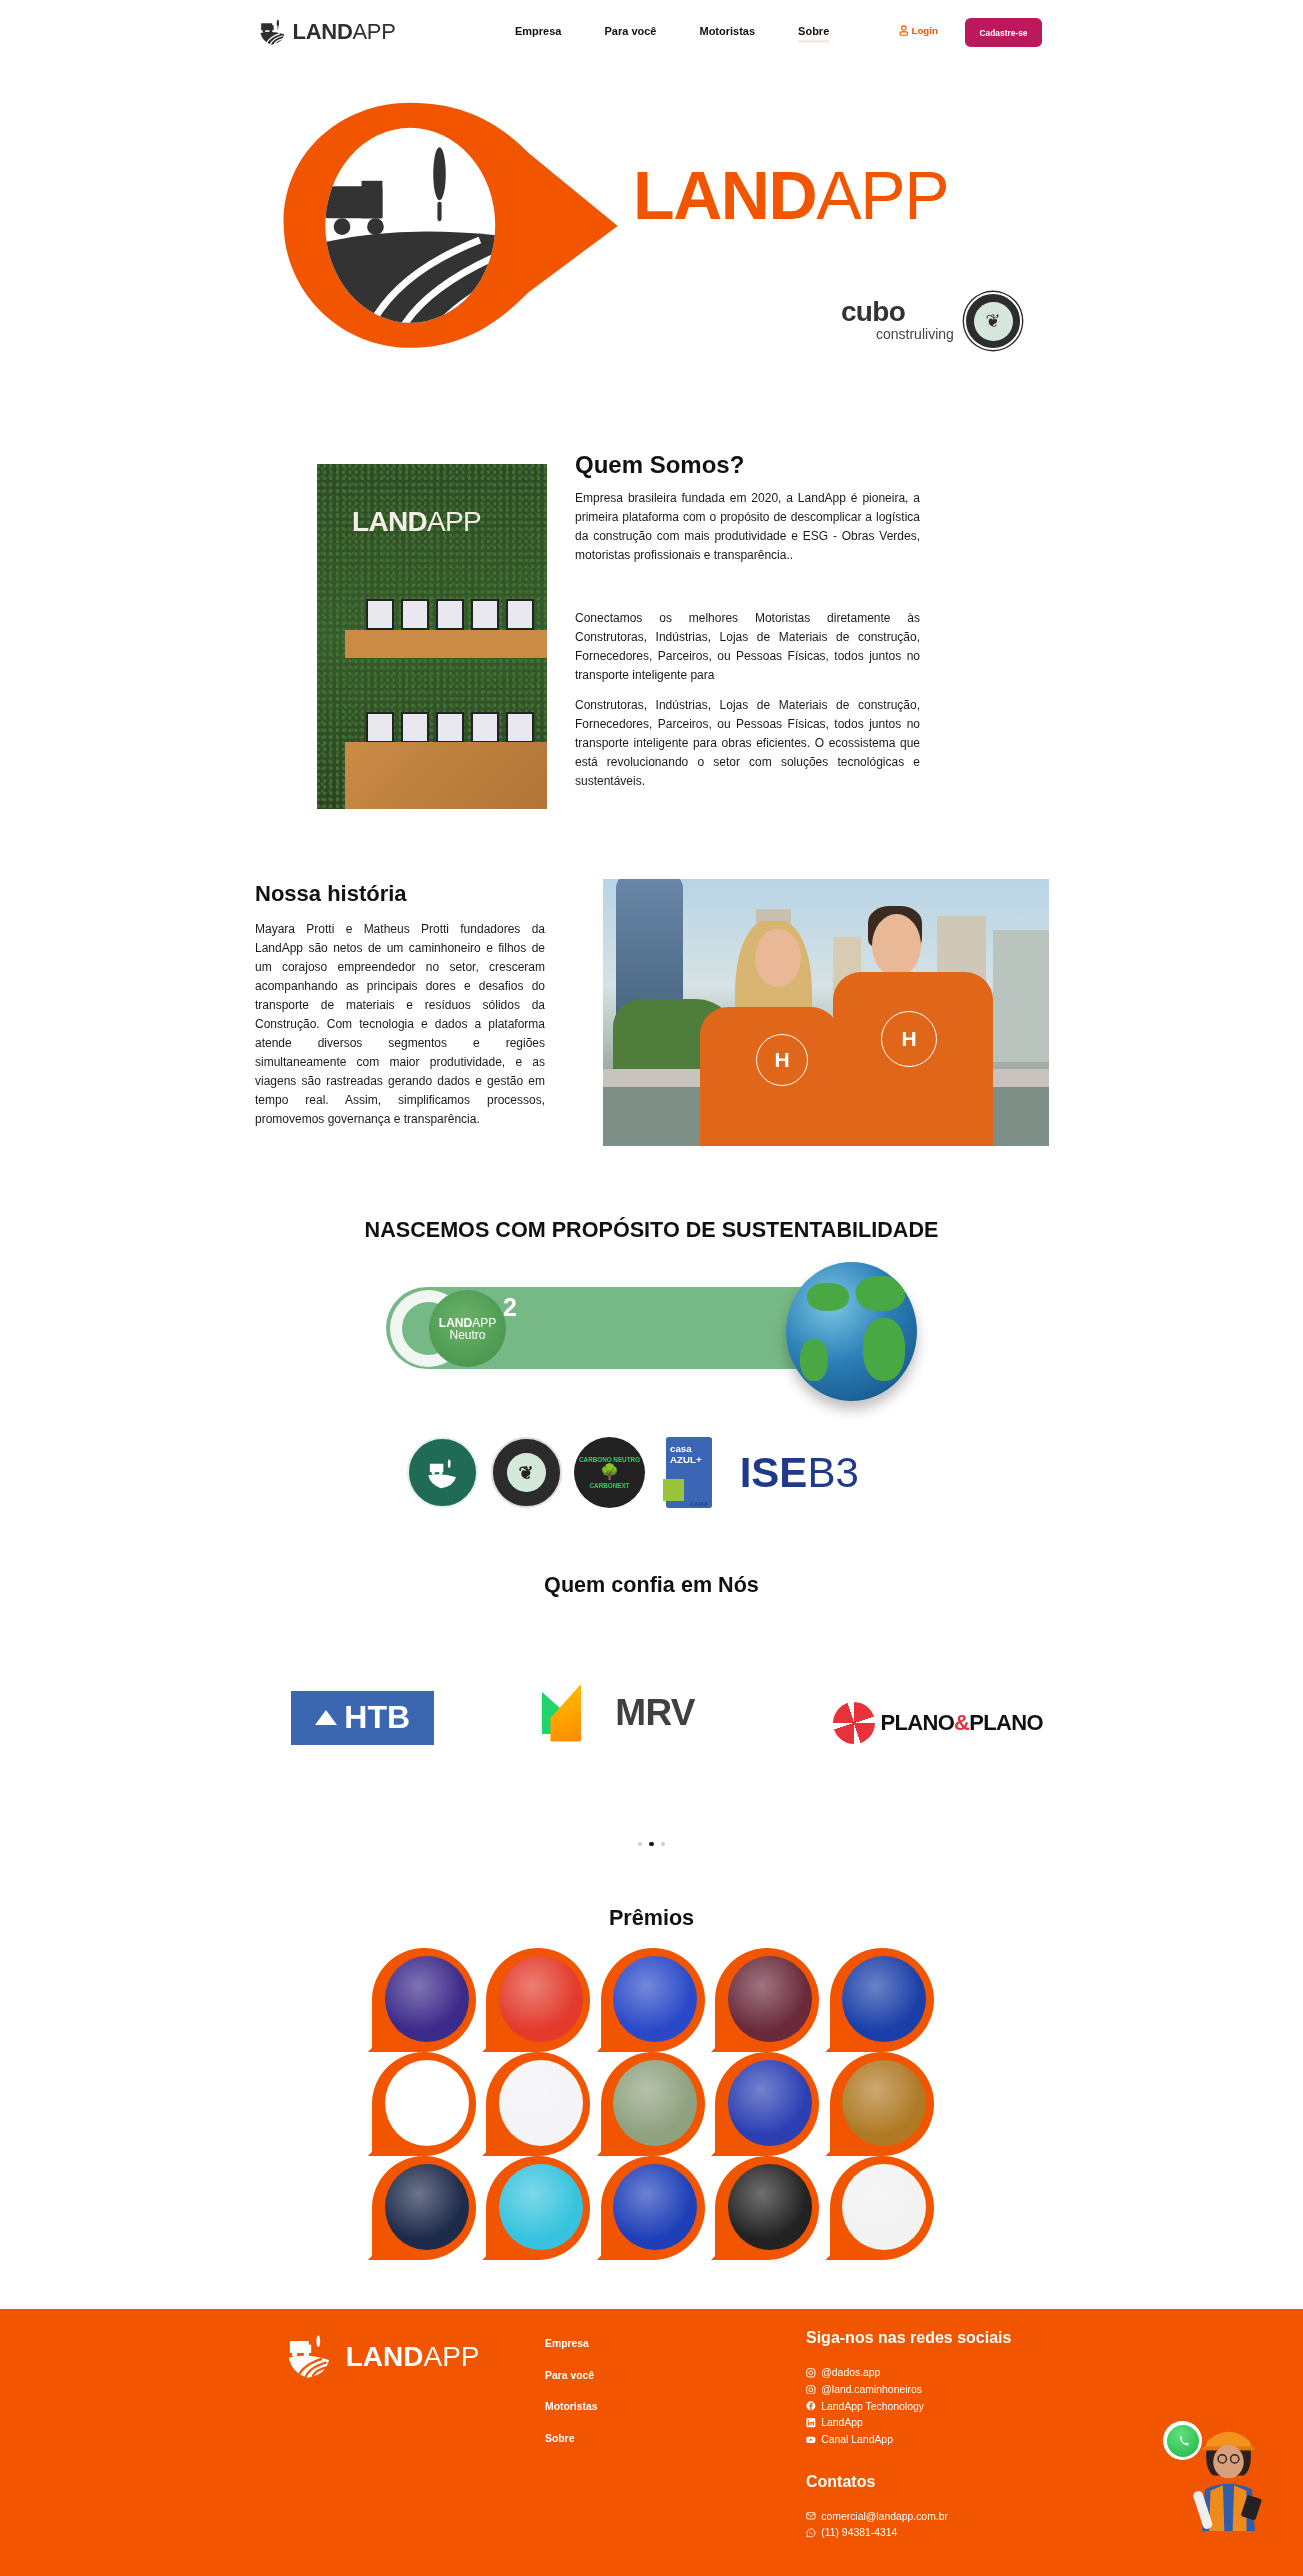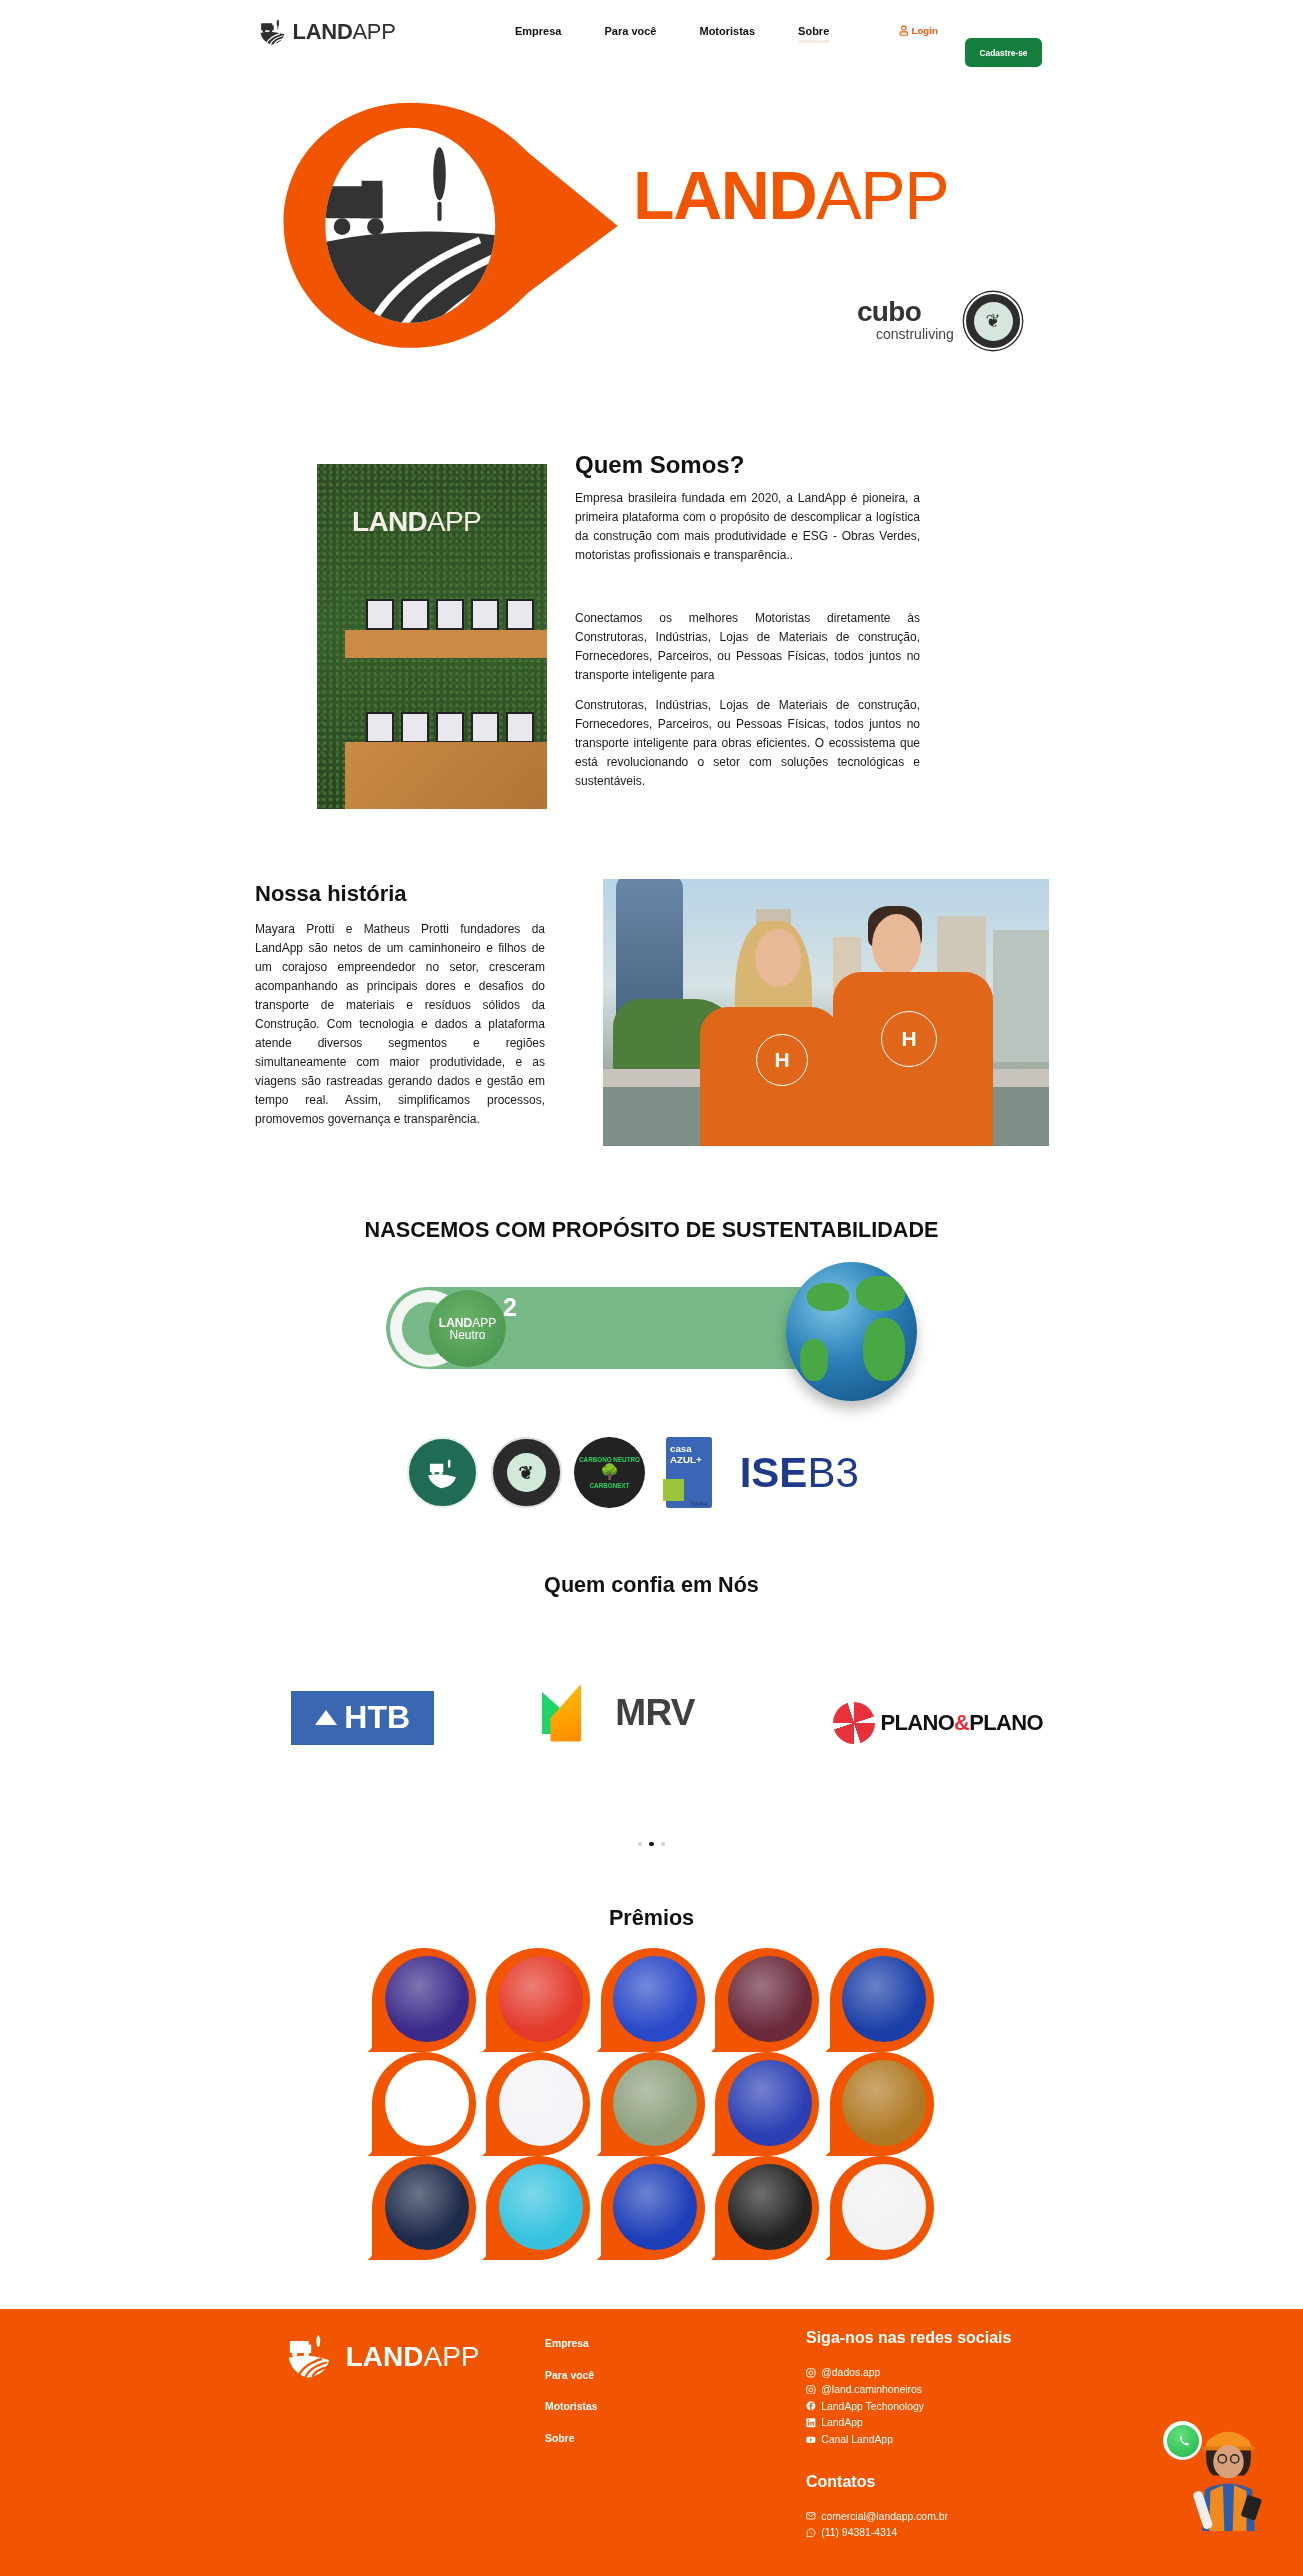--- a/index.html
+++ b/index.html
@@ -10,32 +10,32 @@
   .header { position: absolute; top: 0; left: 0; width: 1303px; height: 66px; }
   .logo { position: absolute; left: 259px; top: 18px; height: 28px; display: flex; align-items: center; gap: 5.6px; }
   .logo .mark { width: 28px; height: 26.5px; }
   .logo .word { font-size: 22px; letter-spacing: -0.3px; color: #2f2f2f; line-height: 1; }
   .logo .word b { font-weight: 700; }
   .logo .word span { font-weight: 400; }
   .nav { position: absolute; top: 25px; left: 515px; display: flex; gap: 0; }
   .nav a { display: block; font-size: 11px; font-weight: 700; color: #111; text-decoration: none; padding: 0 0 5.6px 0; margin-right: 43px; position: relative; }
   .nav a.active::after { content: ""; position: absolute; left: 0; right: 0; bottom: 0; height: 2.8px; background: #f6ece6; }
   .login { position: absolute; left: 899px; top: 25px; display: flex; align-items: flex-end; gap: 2.8px; color: #f25500; font-weight: 700; font-size: 9.7px; }
-  .signup { position: absolute; left: 965px; top: 18px; width: 77px; height: 29px; border-radius: 5.6px; background: #15803d; color: #fff; font-size: 8.4px; font-weight: 700; display: flex; align-items: center; justify-content: center; border: none; margin-top: 20px; }
+  .signup { position: absolute; left: 965px; top: 18px; width: 77px; height: 29px; border-radius: 5.6px; background: #be185d; color: #fff; font-size: 8.4px; font-weight: 700; display: flex; align-items: center; justify-content: center; border: none; }
 
   
   .hero { position: absolute; left: 278px; top: 97px; width: 766px; height: 265px; }
   .hero .pin { position: absolute; left: 0; top: 0; }
   .hero .brand { position: absolute; left: 355px; top: 64px; font-size: 68px; color: #f25500; letter-spacing: -1.4px; line-height: 1; }
   .hero .brand b { font-weight: 700; }
   .hero .brand span { font-weight: 400; }
   .hero .tagline { position: absolute; left: 361px; top: 136px; font-size: 21.6px; color: #3a3a3a; line-height: 1.15; }
   .hero .tagline b { font-weight: 700; }
   .hero .cubo { position: absolute; left: 563px; top: 201px; color: #333; }
-  .hero .cubo .c1 { font-size: 28px; font-weight: 700; letter-spacing: -0.7px; line-height: 1; margin-left: 16px; }
+  .hero .cubo .c1 { font-size: 28px; font-weight: 700; letter-spacing: -0.7px; line-height: 1; }
   .hero .cubo .c2 { font-size: 14px; margin-left: 35px; color: #444; }
   .hero .gbc { position: absolute; left: 686px; top: 195px; width: 58px; height: 58px; border-radius: 50%; background: #2d2d2d; border: 2.1px solid #fff; box-shadow: 0 0 0 1.4px #2d2d2d; display:flex; align-items:center; justify-content:center; }
   .hero .gbc .inner { width: 39px; height: 39px; border-radius: 50%; background: #d7e6dc; display:flex; align-items:center; justify-content:center; color:#2d2d2d; font-size: 18px; }
 
   
   .qs-photo { position: absolute; left: 317px; top: 464px; width: 230px; height: 345px; overflow: hidden;
      background: linear-gradient(180deg, #2d4a24 0%, #355c2b 50%, #2a4421 100%); }
   .qs-photo .leaves { position:absolute; inset:0; background-image: radial-gradient(circle at 20% 30%, #4d7a3a 1.4px, transparent 2.1px), radial-gradient(circle at 70% 60%, #416b30 1.4px, transparent 2.1px); background-size: 6.3px 6.3px, 7.7px 7.7px; opacity: .8; }
   .qs-photo .sign { position:absolute; left: 35px; top: 42px; color:#f4efe6; font-weight:700; font-size: 28px; letter-spacing:-0.7px; }
   .qs-photo .sign span { font-weight: 400; }

